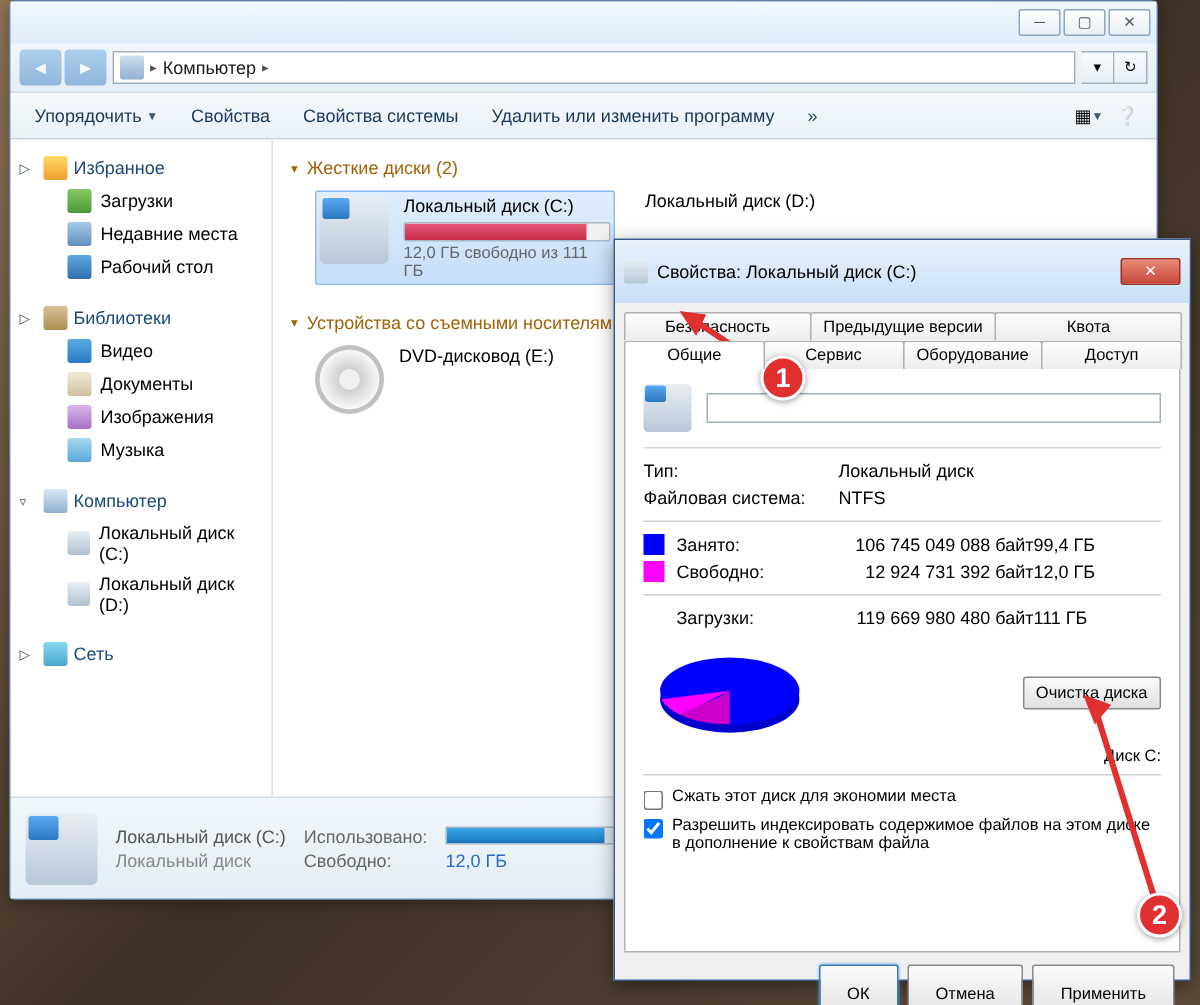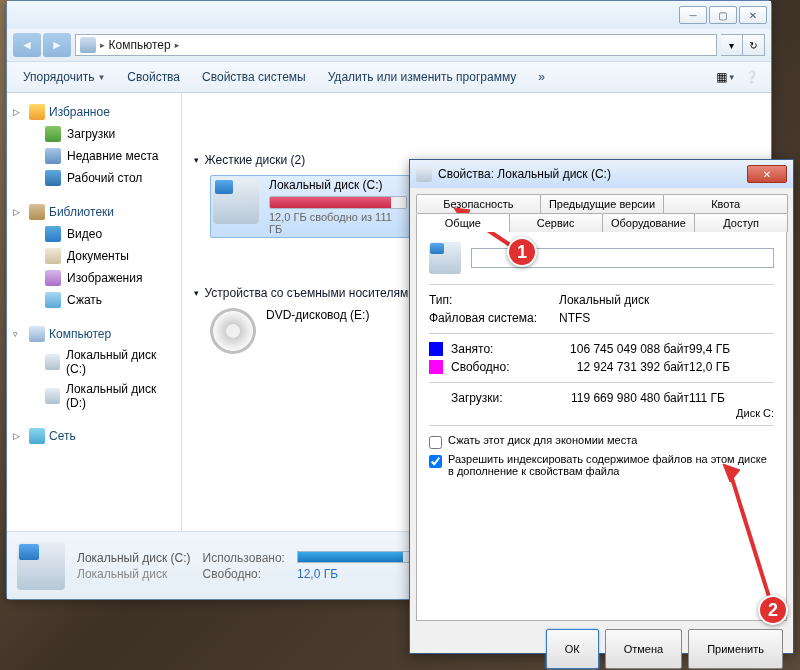--- a/index.html
+++ b/index.html
@@ -45,21 +45,21 @@
 .ico-lib { background: linear-gradient(180deg, #d8c09a, #b09050); }
 .ico-vid { background: linear-gradient(180deg, #5aaae0, #2a7ac8); }
 .ico-doc { background: linear-gradient(180deg, #f0e8d8, #d0c0a0); }
 .ico-img { background: linear-gradient(180deg, #d8b8e8, #a870c8); }
 .ico-mus { background: linear-gradient(180deg, #a8d8f0, #5aa8d8); }
 .ico-comp { background: linear-gradient(180deg, #d8e8f8, #90b0d0); }
 .ico-disk { background: linear-gradient(180deg, #e8eef5, #b0c0d0); }
 .ico-net { background: linear-gradient(180deg, #88d8f0, #4aa8d0); }
 
 .content { flex: 1; padding: 12px; }
-.cat-head { color: #0f172a; margin-bottom: 8px; display: flex; align-items: center; gap: 6px; margin-top: 48px; }
+.cat-head { color: #a16207; margin-bottom: 8px; display: flex; align-items: center; gap: 6px; }
 .cat-head::before { content: '▾'; font-size: 9px; }
 .drives-row { display: flex; gap: 20px; margin-bottom: 18px; padding-left: 16px; }
 .drive { display: flex; gap: 10px; width: 200px; }
 .drive.selected { background: linear-gradient(180deg, #e0eefc, #c5defa); border: 1px solid #8ab8e8; border-radius: 2px; padding: 2px; }
 .drive-ico { width: 46px; height: 46px; background: linear-gradient(180deg, #e8eef5, #b8c8d8); border-radius: 4px; position: relative; }
 .drive-ico::after { content: ''; position: absolute; top: 2px; left: 2px; width: 18px; height: 14px; background: linear-gradient(180deg, #5aa8f0, #2a78c0); border-radius: 2px; }
 .dvd-ico { width: 46px; height: 46px; background: radial-gradient(circle, #f0f0f0 20%, #d0d0d0 22%, #f8f8f8 60%, #c0c0c0 62%); border-radius: 50%; }
 .drive-info { flex: 1; }
 .drive-name { margin-bottom: 4px; }
 .drive-bar { width: 100%; height: 13px; border: 1px solid #a8b8c8; border-radius: 2px; background: #f0f0f0; overflow: hidden; }
@@ -69,21 +69,21 @@
 
 .statusbar { height: 68px; border-top: 1px solid #d5e0eb; background: linear-gradient(180deg, #f0f6fb, #e5eef6); display: flex; align-items: center; padding: 6px 10px; gap: 12px; }
 .status-ico { width: 48px; height: 48px; background: linear-gradient(180deg, #e8eef5, #b8c8d8); border-radius: 4px; position: relative; }
 .status-ico::after { content: ''; position: absolute; top: 2px; left: 2px; width: 20px; height: 16px; background: linear-gradient(180deg, #5aa8f0, #2a78c0); border-radius: 2px; }
 .status-info { display: grid; grid-template-columns: auto auto auto; gap: 2px 12px; color: #555; }
 .status-info .lbl { color: #666; }
 .status-info .val { color: #2a6dc0; }
 
 
 .props { position: absolute; top: 159px; left: 409px; width: 385px; height: 495px; background: #f0f0f0; border: 1px solid #3a5a8a; box-shadow: 0 3px 12px rgba(0,0,0,0.4); }
-.props-title { height: 28px; background: linear-gradient(180deg, #eaf2fa, #c8defa); display: flex; align-items: center; padding: 12px 6px; gap: 6px; }
+.props-title { height: 42px; background: linear-gradient(180deg, #eaf2fa, #c8defa); display: flex; align-items: center; padding: 12px 6px; gap: 6px; }
 .props-title-ico { width: 16px; height: 16px; background: linear-gradient(180deg, #e8eef5, #b8c8d8); border-radius: 2px; }
 .props-close { margin-left: auto; width: 40px; height: 18px; background: linear-gradient(180deg, #e88a7a, #c84a3a); border: 1px solid #a03020; border-radius: 2px; color: #fff; display: flex; align-items: center; justify-content: center; font-size: 10px; cursor: pointer; }
 .tabs { padding: 6px 6px 0 6px; }
 .tabrow { display: flex; }
 .tab { flex: 1; padding: 3px 4px; background: linear-gradient(180deg, #fdfdfd, #ededed); border: 1px solid #b0b0b0; border-bottom: 0; border-radius: 2px 2px 0 0; margin-right: -1px; text-align: center; cursor: pointer; font-size: 11px; }
 .tab.active { background: #fff; position: relative; z-index: 2; }
 .tabpanel { background: #fff; border: 1px solid #b0b0b0; margin-top: -1px; padding: 10px 12px; height: 390px; }
 .panel-head { display: flex; align-items: center; gap: 10px; margin-bottom: 10px; }
 .panel-ico { width: 32px; height: 32px; background: linear-gradient(180deg, #e8eef5, #b8c8d8); border-radius: 3px; position: relative; }
 .panel-ico::after { content: ''; position: absolute; top: 1px; left: 1px; width: 14px; height: 11px; background: linear-gradient(180deg, #5aa8f0, #2a78c0); border-radius: 2px; }
@@ -191,21 +191,21 @@
         <div class="side-item">
             <span class="mini-ico ico-doc"></span>
             <span>Документы</span>
           </div>
         <div class="side-item">
             <span class="mini-ico ico-img"></span>
             <span>Изображения</span>
           </div>
         <div class="side-item">
             <span class="mini-ico ico-mus"></span>
-            <span>Сжать</span>
+            <span>Музыка</span>
           </div>
       </div>
       <div class="side-group">
         <div class="side-head selected">
             <span class="expand">▿</span>
             <span class="mini-ico ico-comp"></span>
             <span>Компьютер</span>
           </div>
         <div class="side-item">
             <span class="mini-ico ico-disk"></span>
@@ -318,20 +318,29 @@
           <span class="v1">12 924 731 392 байт</span>
           <span class="v2">12,0 ГБ</span>
         </div>
       <hr>
       <div class="space-row">
           <span style="width:22px;"></span>
           <span class="k">Загрузки:</span>
           <span class="v1">119 669 980 480 байт</span>
           <span class="v2">111 ГБ</span>
         </div>
+      <div class="pie-area">
+        <svg class="pie" viewBox="0 0 120 70">
+          <ellipse cx="60" cy="40" rx="50" ry="24" fill="#0000cc"></ellipse>
+          <ellipse cx="60" cy="34" rx="50" ry="24" fill="#0000ff"></ellipse>
+          <path d="M 60 34 L 60 58 A 50 24 0 0 1 24 51 L 24 45 A 50 24 0 0 0 60 34 Z" fill="#cc00cc"></path>
+          <path d="M 60 34 L 24 51 A 50 24 0 0 1 11 40 Z" fill="#ff00ff"></path>
+        </svg>
+        <button class="cleanup-btn">Очистка диска</button>
+      </div>
       <div class="disk-label">Диск C:</div>
       <hr>
       <div class="check-row">
           <input type="checkbox" style="">
           <span>Сжать этот диск для экономии места</span>
         </div>
       <div class="check-row">
           <input type="checkbox" checked="" style="">
           <span>Разрешить индексировать содержимое файлов на этом диске в дополнение к свойствам файла</span>
         </div>

